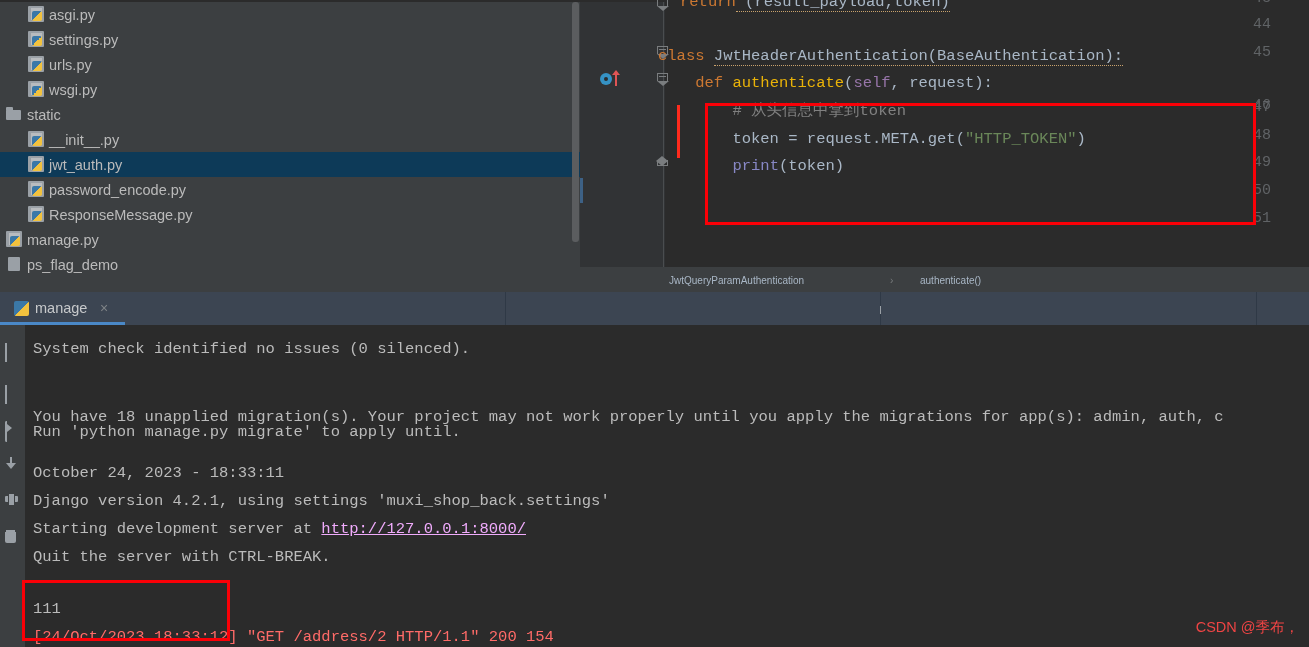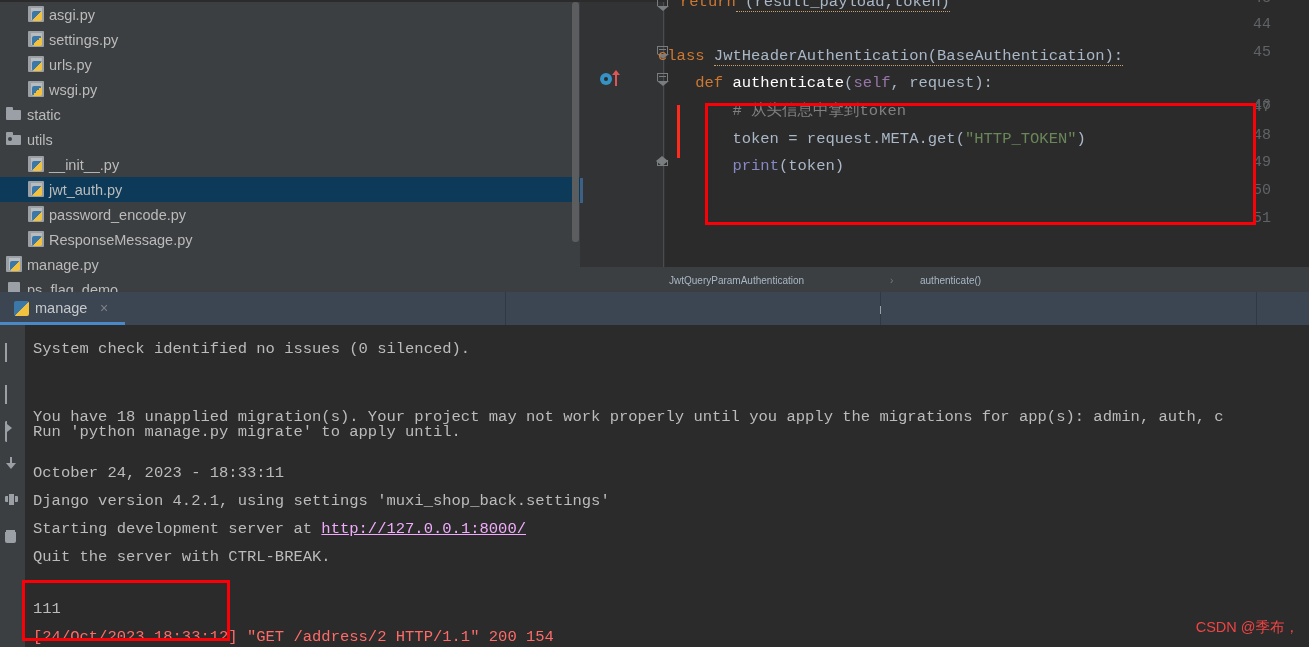--- a/index.html
+++ b/index.html
@@ -59,21 +59,21 @@
      border-left:4px solid transparent;border-right:4px solid transparent;border-bottom:5px solid #e05555;}
 
   .caretbar{position:absolute;left:0;top:176px;width:3px;height:25px;background:#3d6185;}
   .redcaret{position:absolute;left:97px;top:103px;width:3px;height:53px;background:#ff2b1d;}
 
   .code{position:absolute;left:100px;top:0;width:629px;height:265px;
         font-family:"Liberation Mono",monospace;font-size:15.5px;color:#a9b7c6;white-space:pre;}
   .cl{position:absolute;left:0;height:25px;line-height:25px;}
   .kw{color:#cc7832;}
   .cls{color:#a9b7c6;}
-  .fn{color:#ffffff;}
+  .fn{color:#eab308;}
   .sp{color:#9876aa;}
   .str{color:#6a8759;}
   .cmt{color:#808080;}
   .bi{color:#8888c6;}
   .wavy{border-bottom:1px dotted #c9a26d;}
 
   .breadcrumb{position:absolute;left:0;top:265px;width:729px;height:27px;background:#3c3f41;
      color:#a9b7c6;font-size:10px;line-height:27px;}
   .bc1{position:absolute;left:89px;}
   .bcsep{position:absolute;left:310px;color:#787b7d;}
@@ -141,23 +141,20 @@
       </div>
       <div class="trow ind1">
         <span class="ico py"></span><span class="lbl">urls.py</span>
       </div>
       <div class="trow ind1">
         <span class="ico py"></span><span class="lbl">wsgi.py</span>
       </div>
       <div class="trow ind0">
         <span class="ico folder"></span><span class="lbl">static</span>
       </div>
-      <div class="trow ind0">
-        <span class="ico folder mod"><span class="dot"></span></span><span class="lbl">utils</span>
-      </div>
       <div class="trow ind1">
         <span class="ico py"></span><span class="lbl">__init__.py</span>
       </div>
       <div class="trow ind1 sel">
         <span class="ico py"></span><span class="lbl">jwt_auth.py</span>
       </div>
       <div class="trow ind1">
         <span class="ico py"></span><span class="lbl">password_encode.py</span>
       </div>
       <div class="trow ind1">

